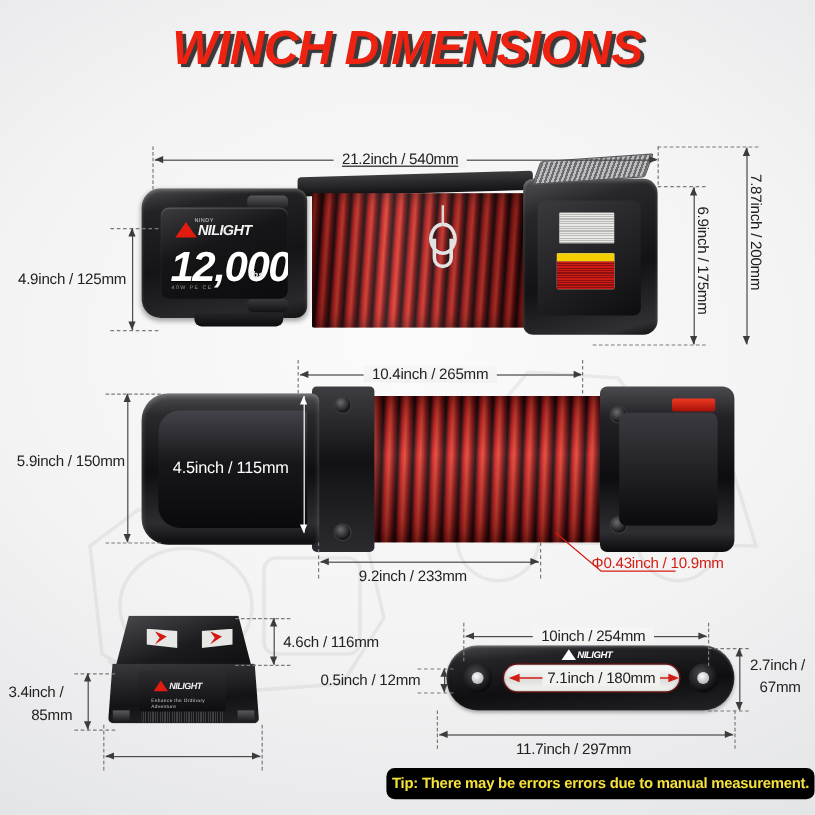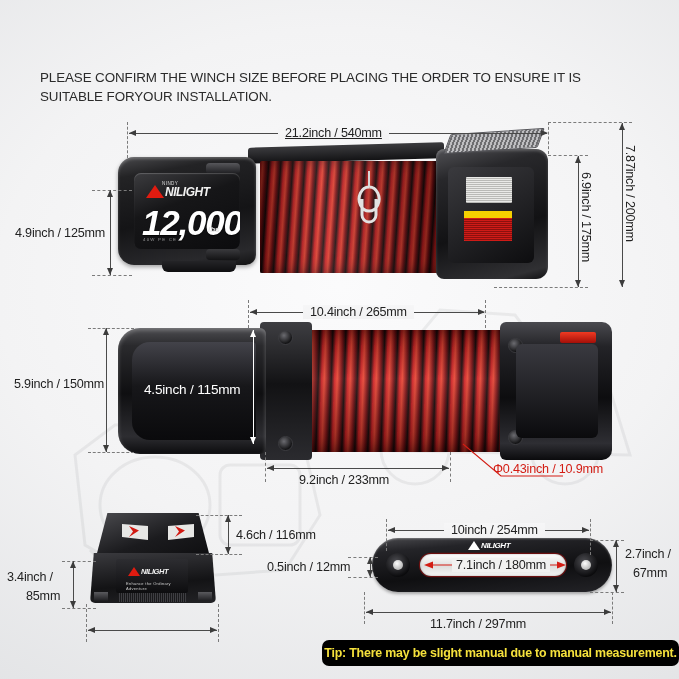--- a/index.html
+++ b/index.html
@@ -302,21 +302,21 @@
     <rect x="165" y="70" width="80" height="80" rx="10" fill="none" stroke="#8e9093" stroke-width="3"></rect>
     <path d="M35 155 L70 190 L150 195" fill="none" stroke="#8e9093" stroke-width="3"></path>
   </svg>
   <svg class="watermark wm2" viewBox="0 0 320 240">
     <path d="M15 200 L40 120 L120 95 L200 100 L280 140 L300 205 Z" fill="none" stroke="#8e9093" stroke-width="3"></path>
     <circle cx="85" cy="200" r="34" fill="none" stroke="#8e9093" stroke-width="3"></circle>
     <circle cx="235" cy="200" r="34" fill="none" stroke="#8e9093" stroke-width="3"></circle>
     <path d="M60 120 L110 60 L185 65 L215 105" fill="none" stroke="#8e9093" stroke-width="3"></path>
   </svg>
 
-  <div class="subtitle">PLEASE CONFIRM THE WINCH SIZE BEFORE PLACING THE ORDER TO ENSURE IT IS SUITABLE FORYOUR INSTALLATION.</div>
+  <div class="title">WINCH DIMENSIONS</div>
 
   <div class="prod w1">
     <div class="w1-bar"></div>
     <div class="w1-drum"></div>
     <svg class="w1-hook" viewBox="0 0 26 58">
       <path d="M13 2 L13 18" stroke="#d8d8d8" stroke-width="2" fill="none"></path>
       <path d="M13 18 a10 12 0 1 0 0.2 0 M6 30 l0 16 a7 7 0 0 0 14 0 l0 -16" stroke="#e2e2e2" stroke-width="3" fill="none"></path>
     </svg>
     <div class="w1-motor">
       <div class="w1-ribA"></div>
@@ -501,16 +501,16 @@
   <div class="dimtext" style="left:633px; top:566px;">67mm</div>
 
   <div class="ext" style="left:364px; top:592px; height:32px;"></div>
   <div class="ext" style="left:612px; top:592px; height:32px;"></div>
   <div class="dimline" style="left:366px; top:612px; width:245px;"></div>
   <div class="arrow l" style="left:366px; top:608.6px;"></div>
   <div class="arrow r" style="left:604px; top:608.6px;"></div>
   <div class="dimtext" style="left:430px; top:617px;">11.7inch / 297mm</div>
 
   <div class="tipbar">
-    <span class="tiptext">Tip: There may be slight manual due to manual measurement.</span>
+    <span class="tiptext">Tip: There may be errors errors due to manual measurement.</span>
   </div>
 
 </div>
 
 </body></html>

